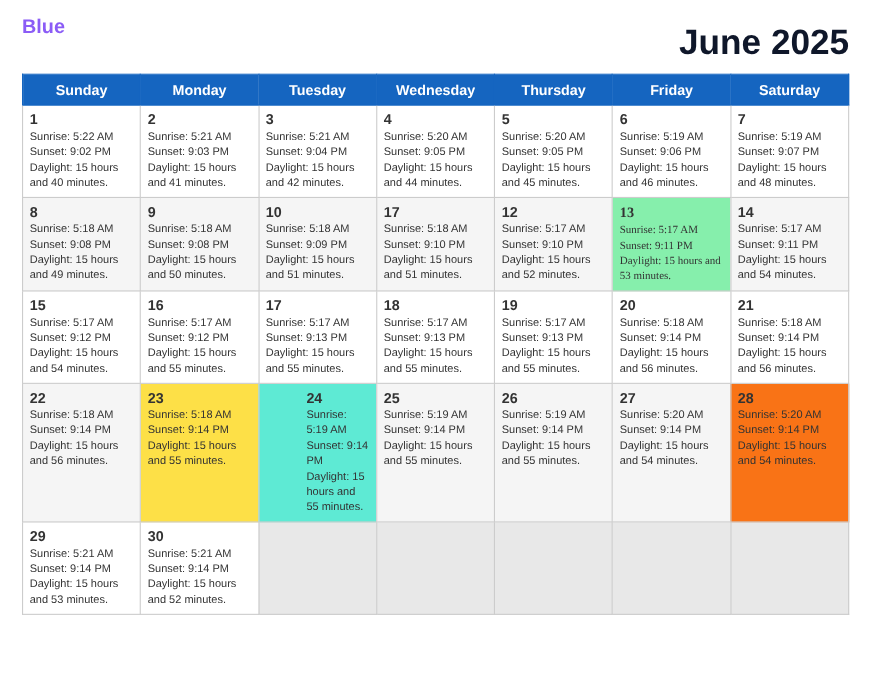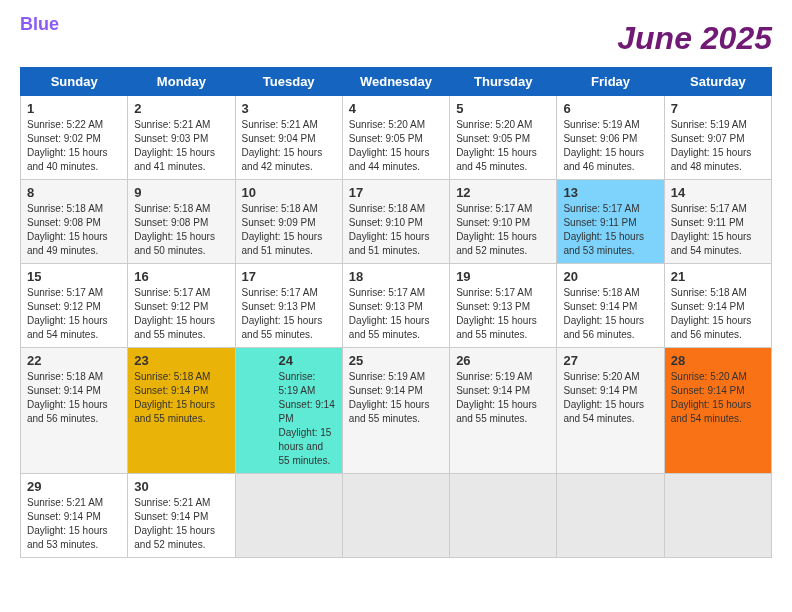--- a/index.html
+++ b/index.html
@@ -19,22 +19,21 @@
     .logo-icon {
       width: 28px;
       height: 28px;
     }
     .title-area {
       text-align: right;
     }
     .month-title {
       font-size: 32px;
       font-weight: bold;
-      color: #701a75;
-      font-style: italic;
+      color: #0f172a;
     }
     .location-title {
       font-size: 16px;
       color: #555;
     }
     .calendar {
       width: 100%;
       border-collapse: collapse;
       border: 1px solid #ccc;
     }
@@ -153,21 +152,21 @@
           <div class="day-info">Sunrise: 5:18 AM<br>Sunset: 9:09 PM<br>Daylight: 15 hours and 51 minutes.</div>
         </td>
         <td style="background-color: rgb(245, 245, 245);">
           <span class="day-number">17</span>
           <div class="day-info">Sunrise: 5:18 AM<br>Sunset: 9:10 PM<br>Daylight: 15 hours and 51 minutes.</div>
         </td>
         <td style="background-color: rgb(245, 245, 245);">
           <span class="day-number">12</span>
           <div class="day-info">Sunrise: 5:17 AM<br>Sunset: 9:10 PM<br>Daylight: 15 hours and 52 minutes.</div>
         </td>
-        <td style="background-color: #7dd3fc;">
+        <td style="background-color: #86efac; font-family: Liberation Serif, serif;">
           <span class="day-number">13</span>
           <div class="day-info">Sunrise: 5:17 AM<br>Sunset: 9:11 PM<br>Daylight: 15 hours and 53 minutes.</div>
         </td>
         <td style="background-color: rgb(245, 245, 245);">
           <span class="day-number">14</span>
           <div class="day-info">Sunrise: 5:17 AM<br>Sunset: 9:11 PM<br>Daylight: 15 hours and 54 minutes.</div>
         </td>
       </tr>
       <tr>
         <td>
@@ -197,21 +196,21 @@
         <td>
           <span class="day-number">21</span>
           <div class="day-info">Sunrise: 5:18 AM<br>Sunset: 9:14 PM<br>Daylight: 15 hours and 56 minutes.</div>
         </td>
       </tr>
       <tr style="background-color: rgb(245, 245, 245);">
         <td style="background-color: rgb(245, 245, 245);">
           <span class="day-number">22</span>
           <div class="day-info">Sunrise: 5:18 AM<br>Sunset: 9:14 PM<br>Daylight: 15 hours and 56 minutes.</div>
         </td>
-        <td style="background-color: #eab308;">
+        <td style="background-color: #fde047;">
           <span class="day-number">23</span>
           <div class="day-info">Sunrise: 5:18 AM<br>Sunset: 9:14 PM<br>Daylight: 15 hours and 55 minutes.</div>
         </td>
         <td style="background-color: #5eead4; padding-left: 43px;">
           <span class="day-number">24</span>
           <div class="day-info">Sunrise: 5:19 AM<br>Sunset: 9:14 PM<br>Daylight: 15 hours and 55 minutes.</div>
         </td>
         <td style="background-color: rgb(245, 245, 245);">
           <span class="day-number">25</span>
           <div class="day-info">Sunrise: 5:19 AM<br>Sunset: 9:14 PM<br>Daylight: 15 hours and 55 minutes.</div>

